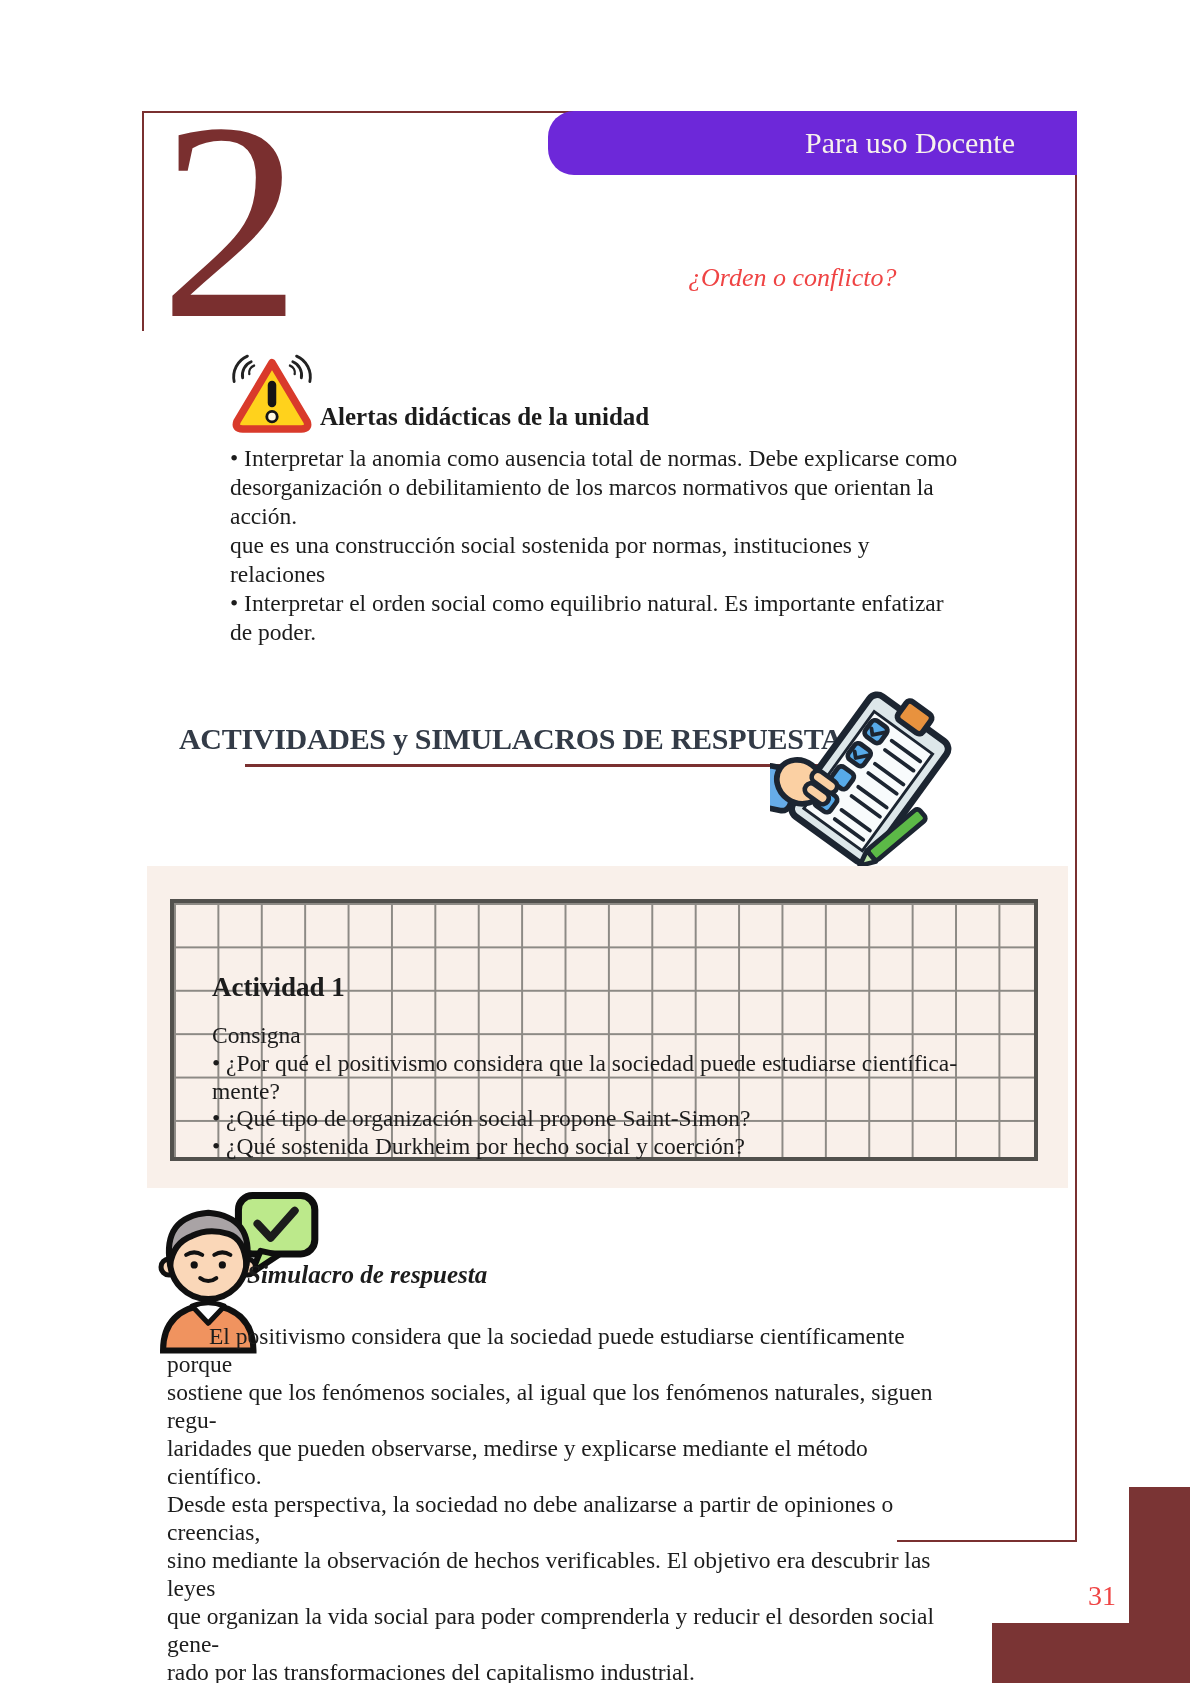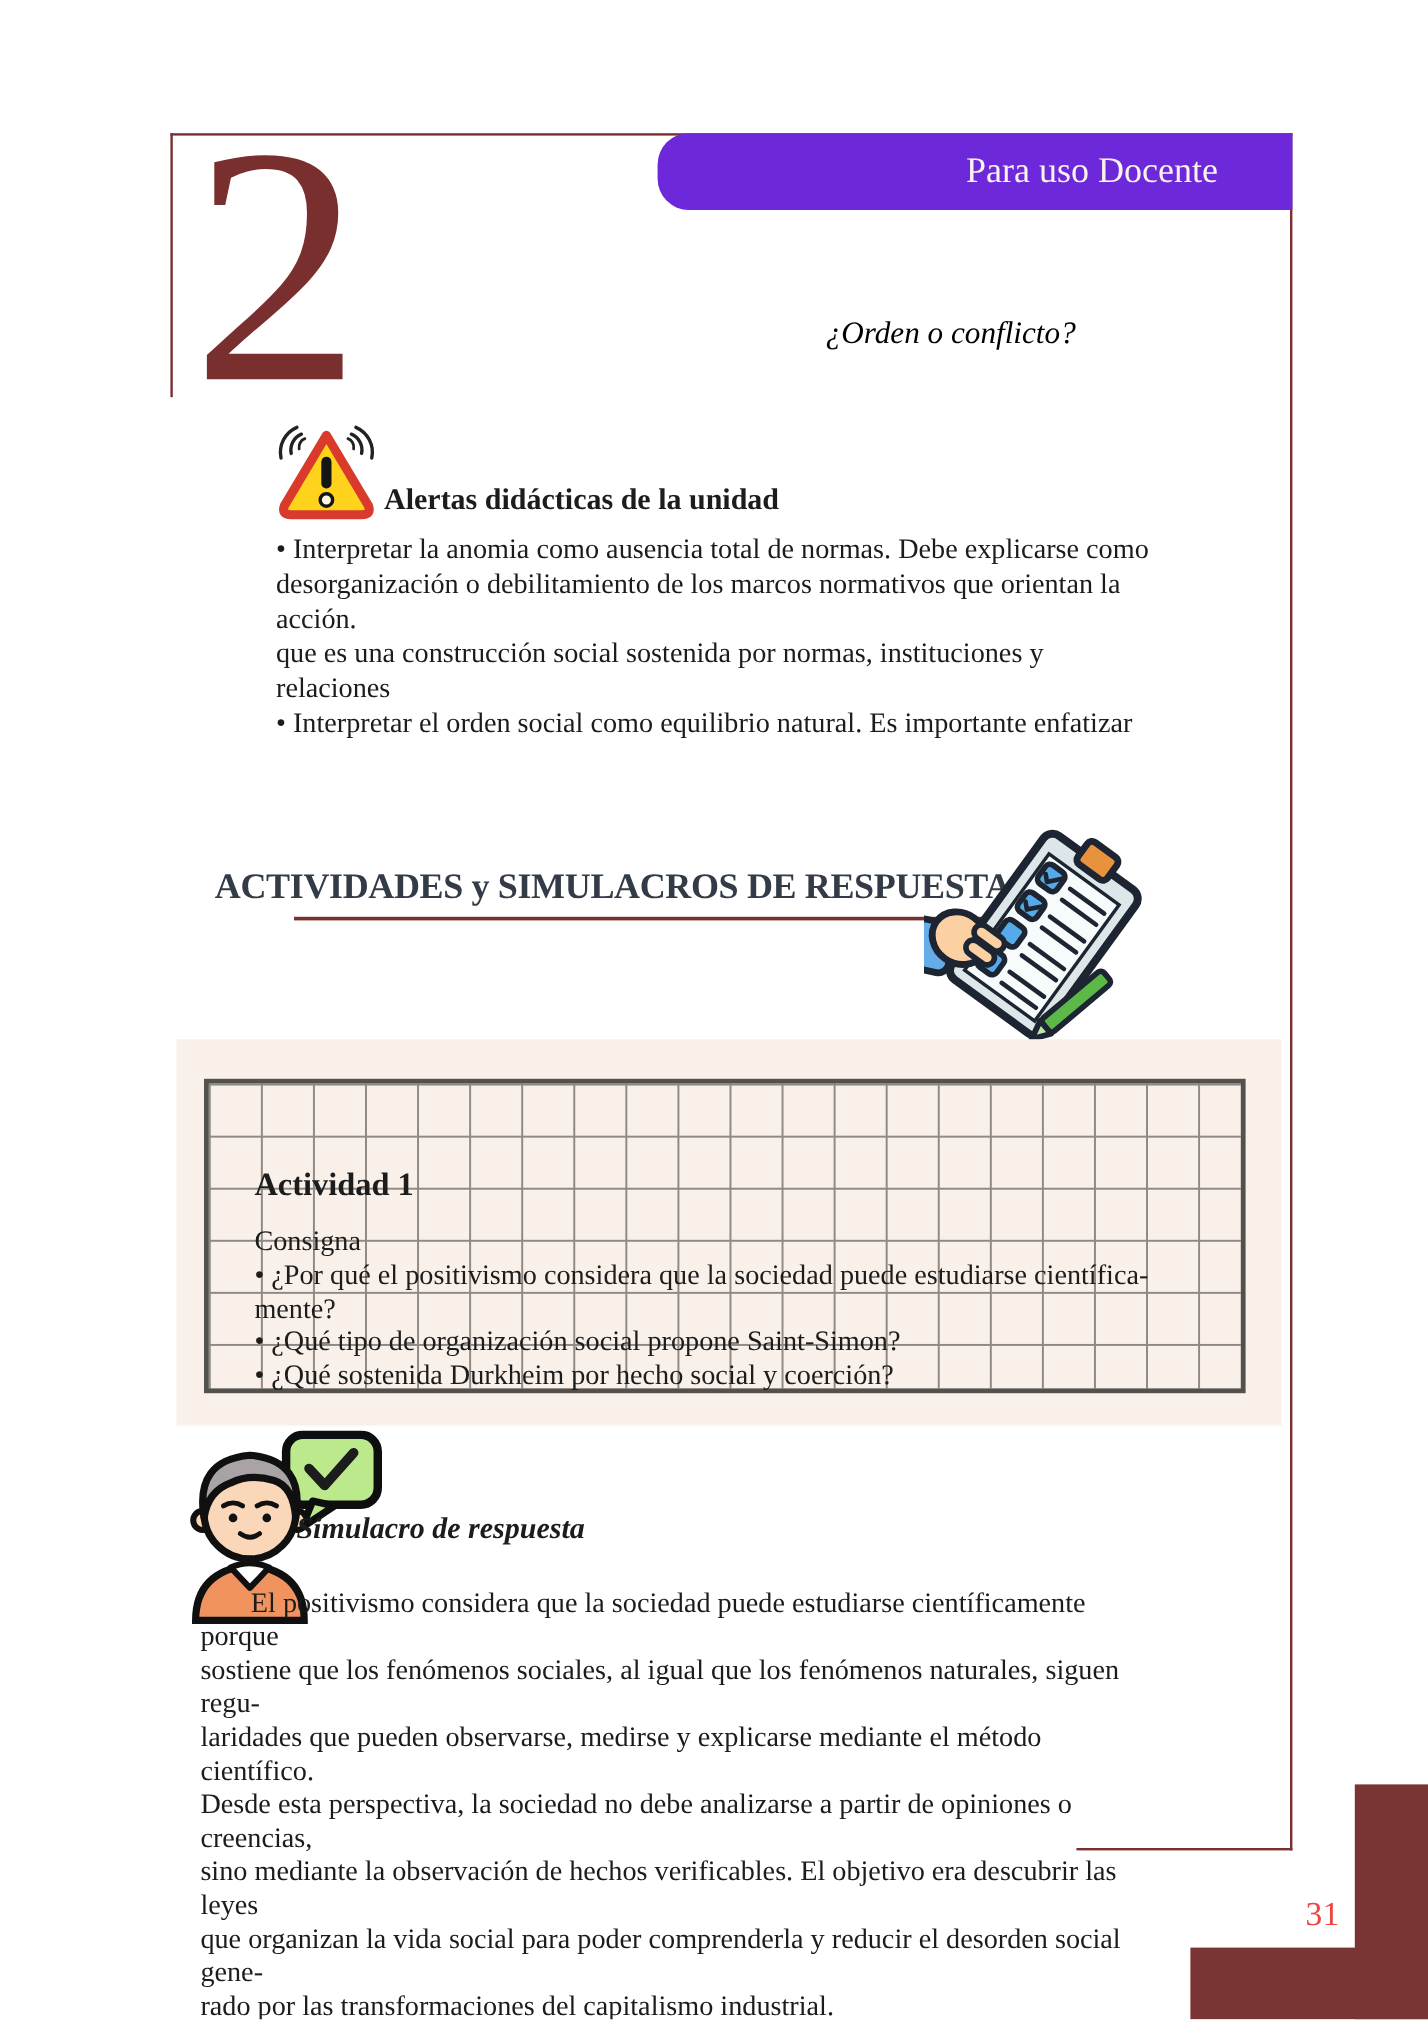--- a/index.html
+++ b/index.html
@@ -12,21 +12,21 @@
   .frame-left{left:142px;top:111px;width:2px;height:220px;background:#7a3030;}
   .frame-right{left:1075px;top:111px;width:2px;height:1431px;background:#7a3030;}
   .frame-bottom{left:897px;top:1540px;width:180px;height:2px;background:#7a3030;}
 
   .banner{left:548px;top:111px;width:529px;height:64px;background:#6d28d9;
           border-radius:26px 0 0 26px;color:#f7f2ec;font-size:30px;
           line-height:64px;text-align:right;padding-right:62px;box-sizing:border-box;}
 
   .unit-number{left:160px;top:80px;font-size:282px;line-height:1;color:#7a2f2f;font-weight:400;}
 
-  .subtitle{left:688px;top:263px;font-style:italic;font-size:26px;color:#000000;white-space:nowrap;}
+  .subtitle{left:688px;top:263px;font-style:italic;font-size:26px;color:#ef4444;white-space:nowrap;}
 
   .warning-icon{left:220px;top:350px;width:104px;height:86px;}
   .alerts-title{left:320px;top:403px;font-size:25px;font-weight:bold;white-space:nowrap;}
   .alerts-bullets{left:230px;top:444px;width:730px;font-size:23.5px;line-height:29px;}
 
   .section-title{left:142px;top:722px;font-size:30px;font-weight:bold;color:#333b47;
                  letter-spacing:-0.3px;white-space:nowrap;margin-left:37px;}
   .section-underline{left:245px;top:764px;width:577px;height:3px;background:#7a3030;}
   .clipboard-icon{left:770px;top:686px;width:190px;height:188px;}
 
@@ -74,20 +74,21 @@
     <rect x="50.5" y="30" width="9" height="28" rx="4.5" fill="#151515"></rect>
     <circle cx="55" cy="68" r="5.5" fill="#fff8e0" stroke="#151515" stroke-width="3"></circle>
   </svg>
   <div class="abs alerts-title">Alertas didácticas de la unidad</div>
   <div class="abs alerts-bullets">
       <div class="line">• Interpretar la anomia como ausencia total de normas. Debe explicarse como</div>
       <div class="line">desorganización o debilitamiento de los marcos normativos que orientan la</div>
       <div class="line">acción.</div>
       <div class="line">que es una construcción social sostenida por normas, instituciones y relaciones</div>
       <div class="line">• Interpretar el orden social como equilibrio natural. Es importante enfatizar</div>
+      <div class="line">de poder.</div>
     </div>
 
   <div class="abs section-title">ACTIVIDADES y SIMULACROS DE RESPUESTAS</div>
   <div class="abs section-underline"></div>
 
   <svg class="abs clipboard-icon" viewBox="0 0 200 195">
     <g transform="rotate(36 100 100)">
       <rect x="10" y="138" width="36" height="44" rx="9" fill="#66ace8" stroke="#1c2531" stroke-width="6" transform="rotate(-24 28 160)"></rect>
       <rect x="52" y="16" width="100" height="156" rx="10" fill="#dde7ea" stroke="#1c2531" stroke-width="7"></rect>
       <rect x="64" y="34" width="76" height="126" fill="#f8fbfc" stroke="#1c2531" stroke-width="3"></rect>

